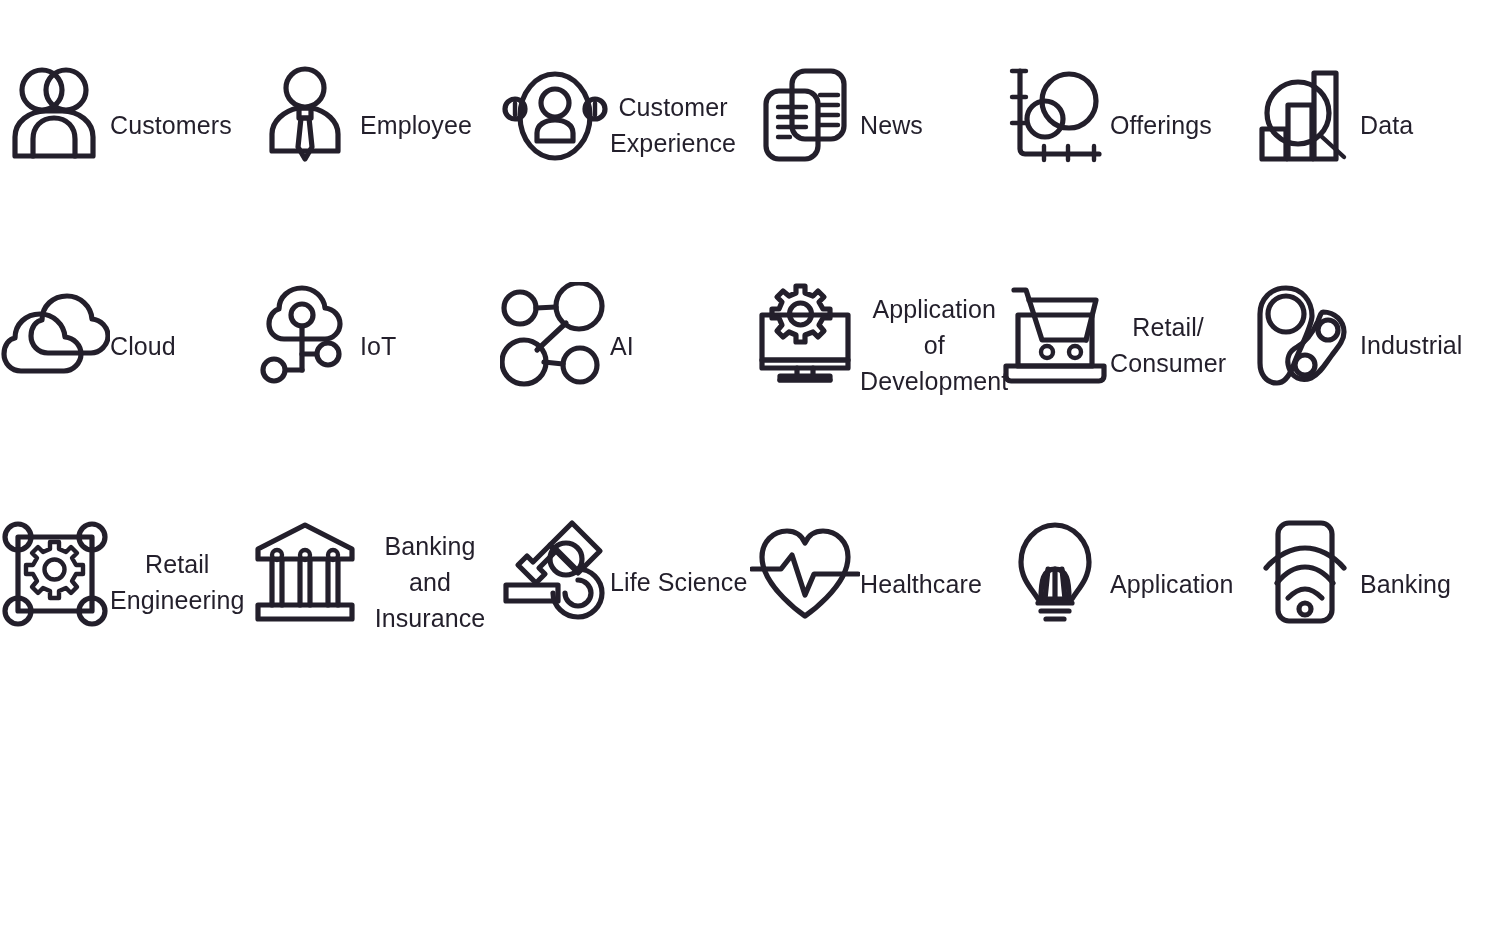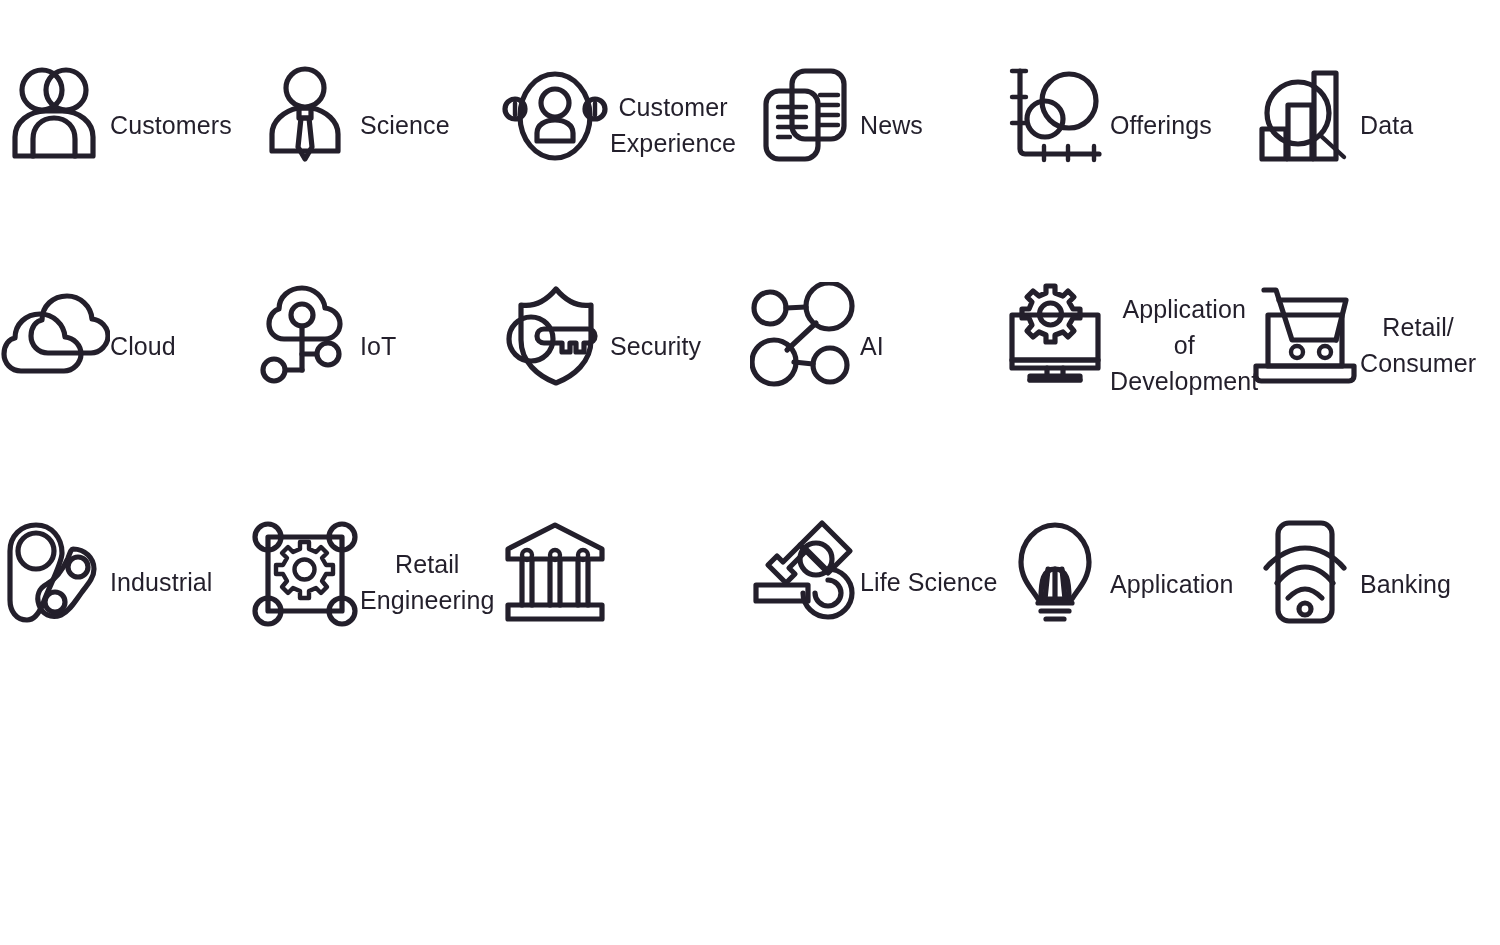--- a/index.html
+++ b/index.html
@@ -89,21 +89,21 @@
 
   <div class="cell row-1">
     <span class="glyph">
       <svg viewBox="0 0 110 110">
         <circle cx="55" cy="27" r="19"></circle>
         <path d="M22 90 L22 73 C22 60 34 50 48 47 L62 47 C76 50 88 60 88 73 L88 90 Z"></path>
         <path d="M49 47 L61 47 L61 57 L49 57 Z"></path>
         <path d="M51 57 L48 86 L55 98 L62 86 L59 57 Z"></path>
       </svg>
     </span>
-    <div class="label">Science</div>
+    <div class="label">Employee</div>
   </div>
 
   <div class="cell row-1">
     <span class="glyph">
       <svg viewBox="0 0 110 110">
         <ellipse cx="55" cy="55" rx="35" ry="42"></ellipse>
         <circle cx="15" cy="48" r="10"></circle>
         <path d="M15 42 L15 54" class="thin"></path>
         <circle cx="95" cy="48" r="10"></circle>
         <path d="M95 42 L95 54" class="thin"></path>
@@ -185,30 +185,20 @@
         <path d="M52 44 L52 88"></path>
         <path d="M52 72 L66 72"></path>
         <path d="M52 88 L36 88"></path>
         <circle cx="78" cy="72" r="11"></circle>
         <circle cx="24" cy="88" r="11"></circle>
       </svg>
     </span>
     <div class="label">IoT</div>
   </div>
 
-  <div class="cell row-2">
-    <span class="glyph">
-      <svg viewBox="0 0 110 110">
-        <path d="M21 23 C34 25 46 19 56 7 C66 19 78 25 91 23 L91 58 C91 80 74 94 56 101 C38 94 21 80 21 58 Z"></path>
-        <circle cx="31" cy="57" r="22"></circle>
-        <path d="M44 47 L88 47 C92 47 95 50 95 54 C95 58 92 61 88 61 L84 61 L84 70 L76 70 L76 61 L70 61 L70 70 L62 70 L62 61 L44 61 C40 61 37 58 37 54 C37 50 40 47 44 47 Z"></path>
-      </svg>
-    </span>
-    <div class="label">Security</div>
-  </div>
 
   <div class="cell row-2">
     <span class="glyph">
       <svg viewBox="0 0 110 110">
         <circle cx="20" cy="26" r="16"></circle>
         <circle cx="79" cy="24" r="23"></circle>
         <circle cx="24" cy="80" r="22"></circle>
         <circle cx="80" cy="83" r="17"></circle>
         <path d="M36 26 L56 25"></path>
         <path d="M44 80 L63 82"></path>
@@ -298,37 +288,51 @@
         <path d="M50 40 L50 86"></path>
         <path d="M60 40 L60 86"></path>
         <path d="M78 40 L78 86"></path>
         <path d="M88 40 L88 86"></path>
         <circle cx="27" cy="36" r="5" class="thin"></circle>
         <circle cx="55" cy="36" r="5" class="thin"></circle>
         <circle cx="83" cy="36" r="5" class="thin"></circle>
         <path d="M8 86 L102 86 L102 100 L8 100 Z"></path>
       </svg>
     </span>
+    <div class="label">
+      <span>Banking and</span>
+      <br>
+      <span>Insurance</span>
+    </div>
   </div>
 
   <div class="cell row-3">
     <span class="glyph">
       <svg viewBox="0 0 110 110">
         <path d="M72 4 L100 32 L78 54 L50 26 Z"></path>
         <path d="M50 26 L33 43 L27 37 L18 46 L36 64 L45 55 L39 49 L56 32 Z"></path>
         <circle cx="66" cy="40" r="16"></circle>
         <path d="M55 29 L77 51"></path>
         <path d="M53 74 C53 87 64 98 78 98 C91 98 102 87 102 74 C102 61 91 50 78 50"></path>
         <path d="M65 74 C65 81 71 87 78 87 C85 87 91 81 91 74 C91 67 85 61 78 61"></path>
         <rect x="6" y="66" width="52" height="16"></rect>
       </svg>
     </span>
     <div class="label">Life Science</div>
   </div>
 
+  <div class="cell row-4">
+    <span class="glyph">
+      <svg viewBox="0 0 110 110">
+        <path d="M55 97 C55 97 12 68 12 38 C12 23 23 12 37 12 C46 12 52 17 55 24 C58 17 64 12 73 12 C87 12 98 23 98 38 C98 68 55 97 55 97 Z"></path>
+        <path d="M2 50 L31 50 L42 36 L55 76 L64 55 L108 55"></path>
+      </svg>
+    </span>
+    <div class="label">Healthcare</div>
+  </div>
 
   <div class="cell row-4">
     <span class="glyph">
       <svg viewBox="0 0 110 110">
         <path d="M55 6 C74 6 89 23 89 43 C89 60 78 70 72 80 L38 80 C32 70 21 60 21 43 C21 23 36 6 55 6 Z"></path>
         <path d="M41 80 C41 62 43 50 55 50 C67 50 69 62 69 80"></path>
         <path d="M48 50 L45 80"></path>
         <path d="M55 50 L55 80"></path>
         <path d="M62 50 L65 80"></path>
         <path d="M38 84 L72 84"></path>

